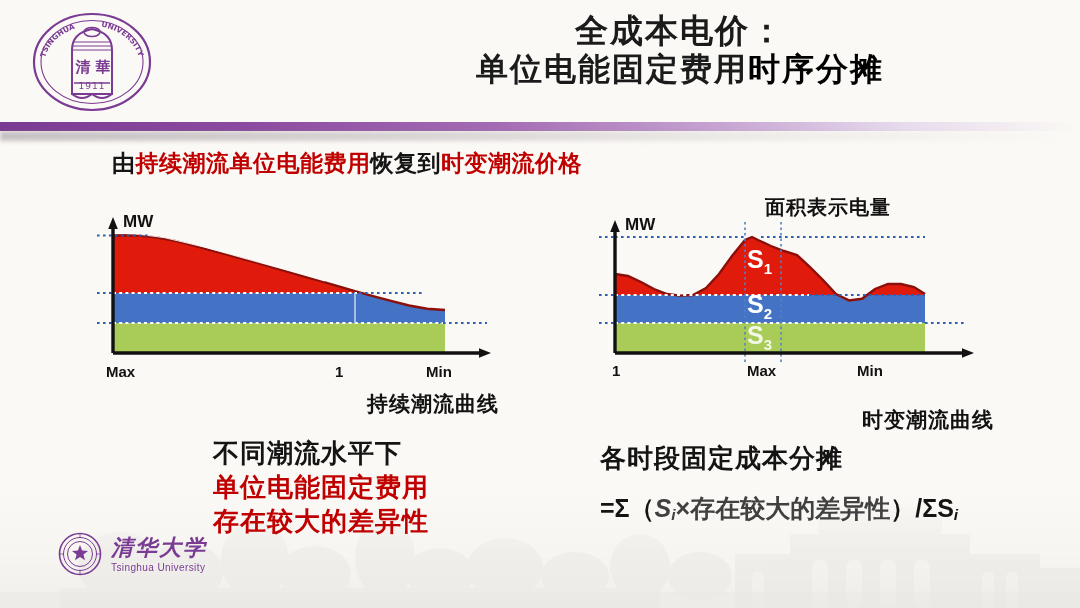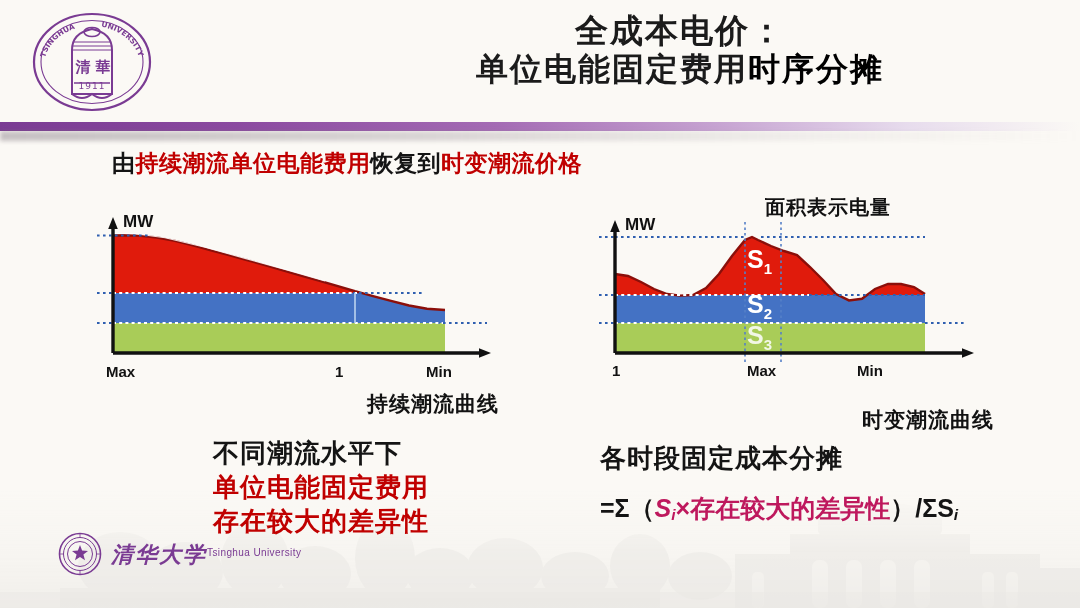--- a/index.html
+++ b/index.html
@@ -41,27 +41,27 @@
   .chart svg{display:block;overflow:visible;}
 
   .cap{position:absolute;font-size:21px;font-weight:bold;color:#121212;letter-spacing:1px;}
 
   
   .blk{position:absolute;font-weight:bold;letter-spacing:1px;line-height:1.30;}
   .blk .bk{color:#141414;}
   .blk .rd{color:#c00000;}
 
   .formula{position:absolute;font-weight:bold;color:#141414;letter-spacing:0px;white-space:nowrap;}
-  .formula .rd{color:#be185d;}
+  .formula .rd{color:#404040;}
   .formula sub{font-size:.62em;font-style:italic;vertical-align:-.22em;}
   .formula i{font-style:italic;}
 
   
   .botlogo{position:absolute;left:58px;top:532px;display:flex;align-items:center;gap:9px;}
-  .bl-word{display:flex;flex-direction:row;line-height:1;}
+  .bl-word{display:flex;flex-direction:column;line-height:1;}
   .bl-cn{font-size:22px;font-weight:bold;color:#7a3b93;letter-spacing:2px;font-family:"DejaVu Serif",serif;font-style:italic;}
   .bl-en{font-size:10px;color:#7a3b93;letter-spacing:.4px;margin-top:5px;}
 </style>
 </head>
 <body>
 
 <div class="slide">
 
   <div class="watermark">
     <div class="wm-sky"></div>

